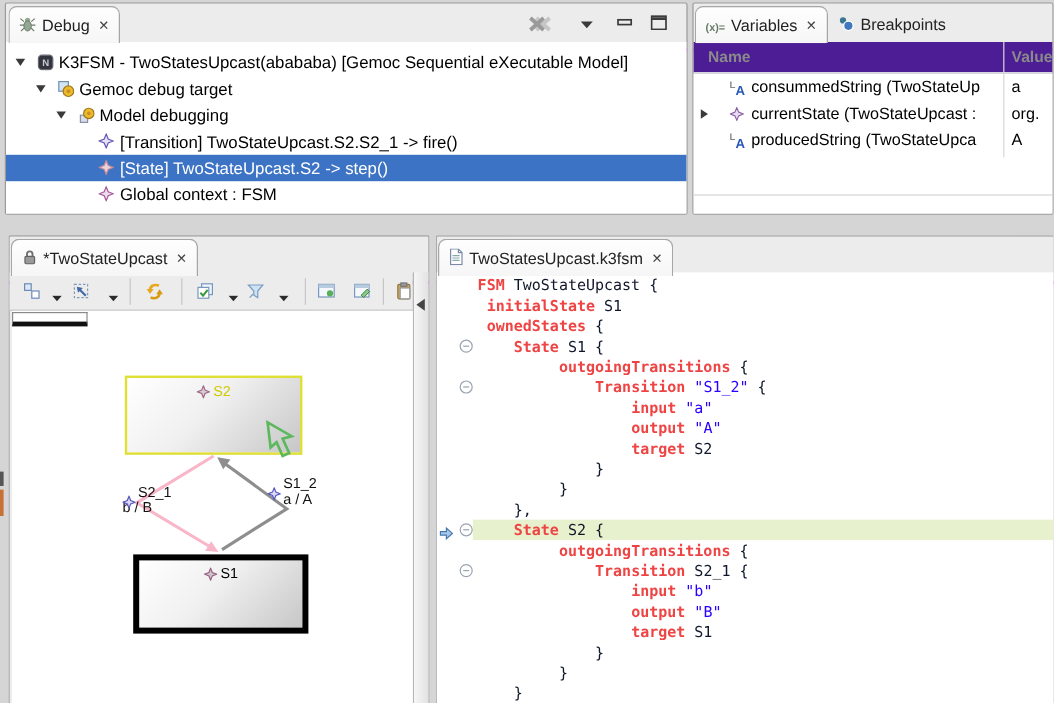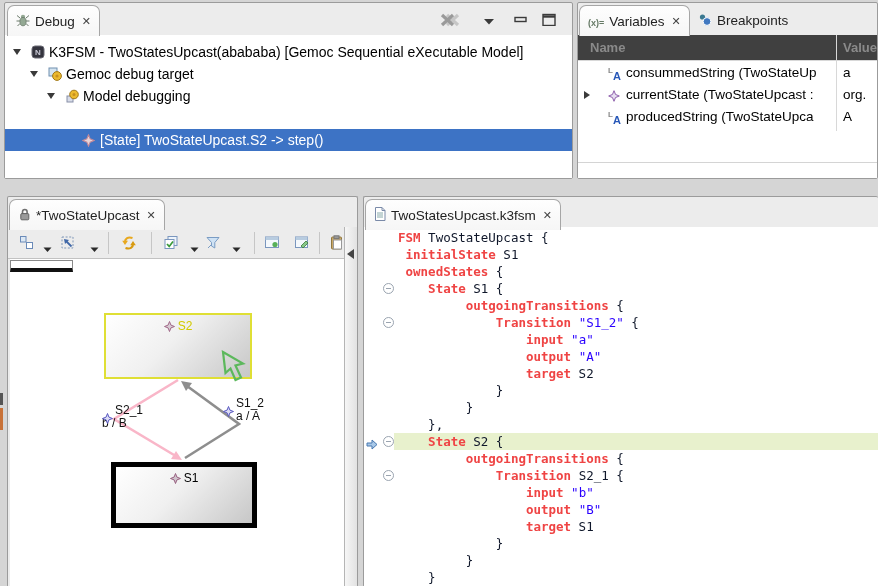--- a/index.html
+++ b/index.html
@@ -17,21 +17,21 @@
   .trow { position:absolute; left:0; right:0; height:22px; }
   .trow .arr { position:absolute; top:8px; width:0; height:0; border-left:4.5px solid transparent; border-right:4.5px solid transparent; border-top:6px solid #3a3a3a; }
   .trow .ticon { position:absolute; top:4px; width:14px; height:14px; }
   .trow .tlabel { position:absolute; top:3px; font-size:14px; color:#000; white-space:pre; }
   .trow.sel { background:#3d73c5; }
   .trow.sel .tlabel { color:#fff; }
   .vtoolbar-icon { position:absolute; top:9px; }
   
   #vars-view { left:577px; top:2px; width:301px; height:177px; }
   #vars-content { top:32px; }
-  .colhead { position:absolute; top:0; left:0; right:0; height:26px; border-bottom:1px solid #d8d8d8; background:#404040; }
+  .colhead { position:absolute; top:0; left:0; right:0; height:26px; border-bottom:1px solid #d8d8d8; background:#4c1d95; }
   .colhead span { position:absolute; top:5px; font-size:13px; font-weight:bold; color:#8a8a8a; }
   .colsep { position:absolute; top:0; width:1px; background:#d8d8d8; }
   .vrow { position:absolute; left:0; right:0; height:22px; }
   .vrow .varr { position:absolute; left:6px; top:7px; width:0; height:0; border-top:4.5px solid transparent; border-bottom:4.5px solid transparent; border-left:6px solid #3a3a3a; }
   .vrow .vicon { position:absolute; left:30px; top:4px; width:16px; height:14px; }
   .vrow .vname { position:absolute; left:48px; top:3px; font-size:13.5px; color:#000; white-space:pre; max-width:209px; overflow:hidden; }
   .vrow .vval { position:absolute; left:265px; top:3px; font-size:13.5px; color:#000; white-space:pre; }
   
   #diag-view { left:7px; top:196px; width:351px; height:391px; border-bottom:none; }
   #diag-toolbar { position:absolute; left:0; top:30px; right:13px; height:32px; background:#ececec; border-bottom:1px solid #c2c2c2; }
@@ -127,25 +127,37 @@
       </div>
       <div class="trow" style="top: 50px; padding-left: 48px;">
         <span class="arr" style="left:42px"></span>
         <span class="ticon" style="left:60px"><svg width="14" height="14">
             <rect x="2" y="7" width="6" height="6" fill="#d8dce8" stroke="#8890a8"></rect>
             <circle cx="9" cy="5.5" r="4.3" fill="#ecba2e" stroke="#a07818"></circle>
             <circle cx="9" cy="5.5" r="1.5" fill="#c89020"></circle>
           </svg></span>
         <span class="tlabel" style="left:78px">Model debugging</span>
       </div>
+      <div class="trow" style="top: 72px;">
+        <span class="ticon" style="left:77px"><svg width="13" height="13" viewBox="0 0 14 14">
+            <path d="M7,0.8 L8.8,5.2 L13.2,7 L8.8,8.8 L7,13.2 L5.2,8.8 L0.8,7 L5.2,5.2 Z" fill="#e6e2f6" stroke="#6858b8" stroke-width="1.1"></path>
+          </svg></span>
+        <span class="tlabel" style="left:95px">[Transition] TwoStateUpcast.S2.S2_1 -&gt; fire()</span>
+      </div>
       <div class="trow sel" style="top: 94px;">
         <span class="ticon" style="left:77px"><svg width="13" height="13" viewBox="0 0 14 14">
             <path d="M7,0.8 L8.8,5.2 L13.2,7 L8.8,8.8 L7,13.2 L5.2,8.8 L0.8,7 L5.2,5.2 Z" fill="#e8d4d8" stroke="#c08898" stroke-width="1.1"></path>
           </svg></span>
         <span class="tlabel" style="left:95px">[State] TwoStateUpcast.S2 -&gt; step()</span>
+      </div>
+      <div class="trow" style="top: 116px;">
+        <span class="ticon" style="left:77px"><svg width="13" height="13" viewBox="0 0 14 14">
+            <path d="M7,0.8 L8.8,5.2 L13.2,7 L8.8,8.8 L7,13.2 L5.2,8.8 L0.8,7 L5.2,5.2 Z" fill="#eadef0" stroke="#a85898" stroke-width="1.1"></path>
+          </svg></span>
+        <span class="tlabel" style="left:95px">Global context : FSM</span>
       </div>
     </div>
 </section>
 
 <section class="view" id="vars-view">
   <div class="tabbar" id="vars-tabbar">
       <div class="tab sel" style="left: 1px;">
         <span><span style="font:bold 9px 'Liberation Sans'; color:#667a66;">(x)=</span></span>
         <span>Variables</span>
         <span class="close">✕</span>

